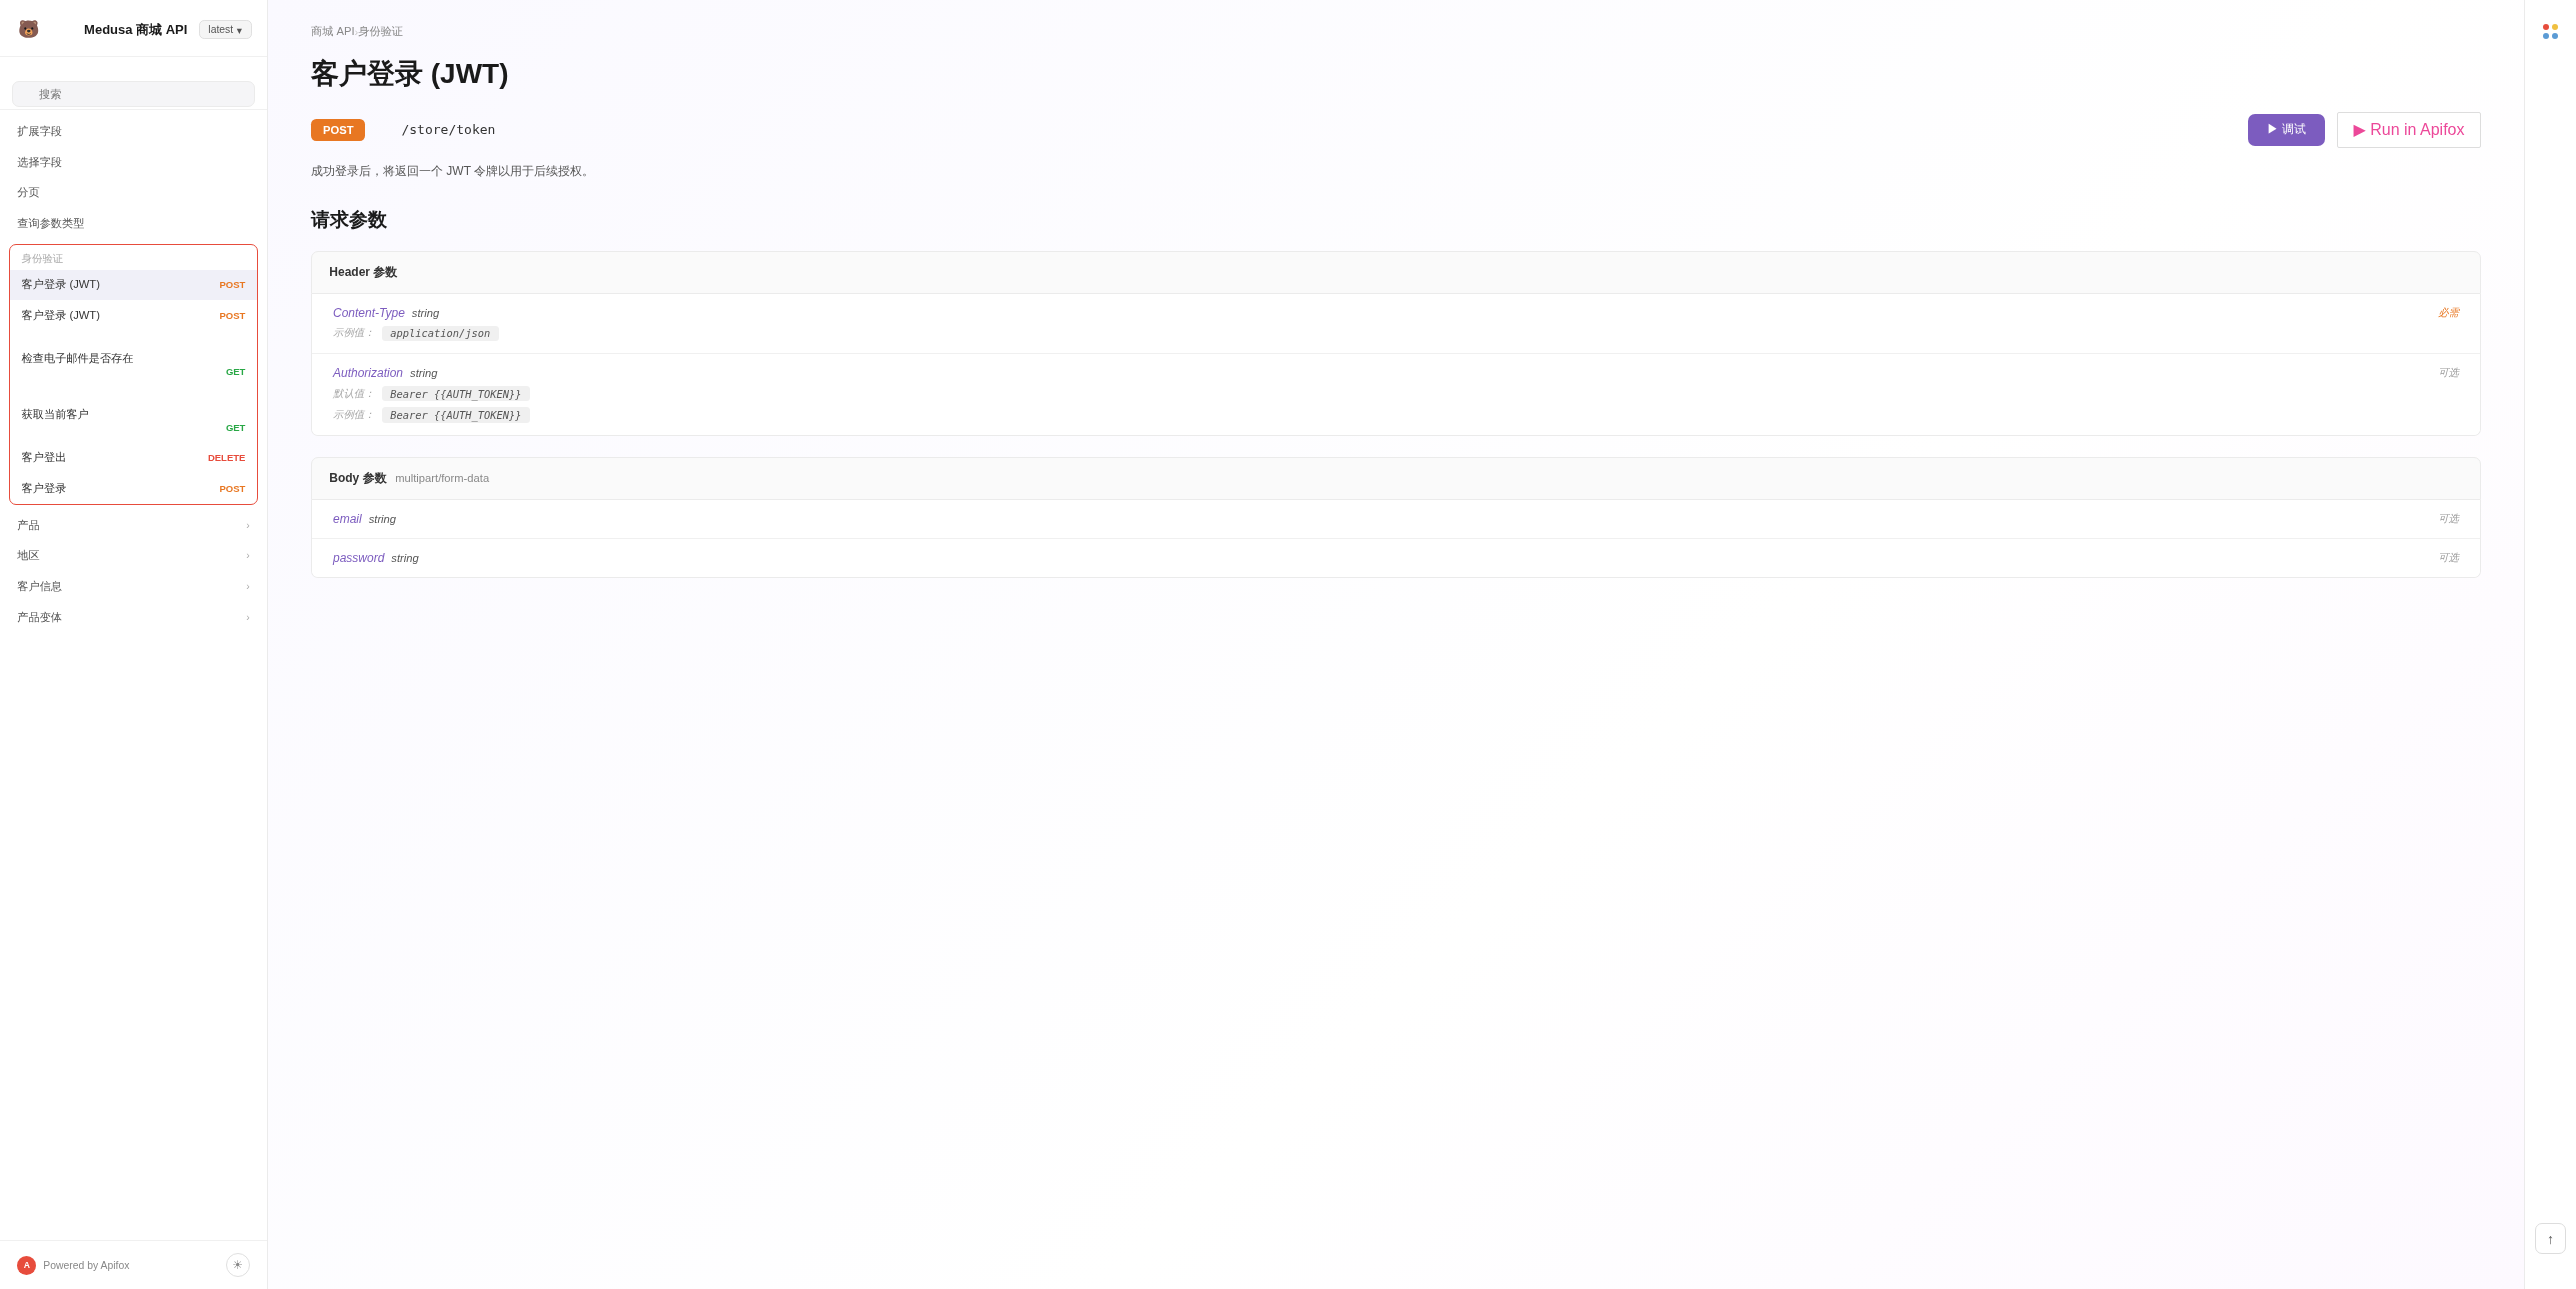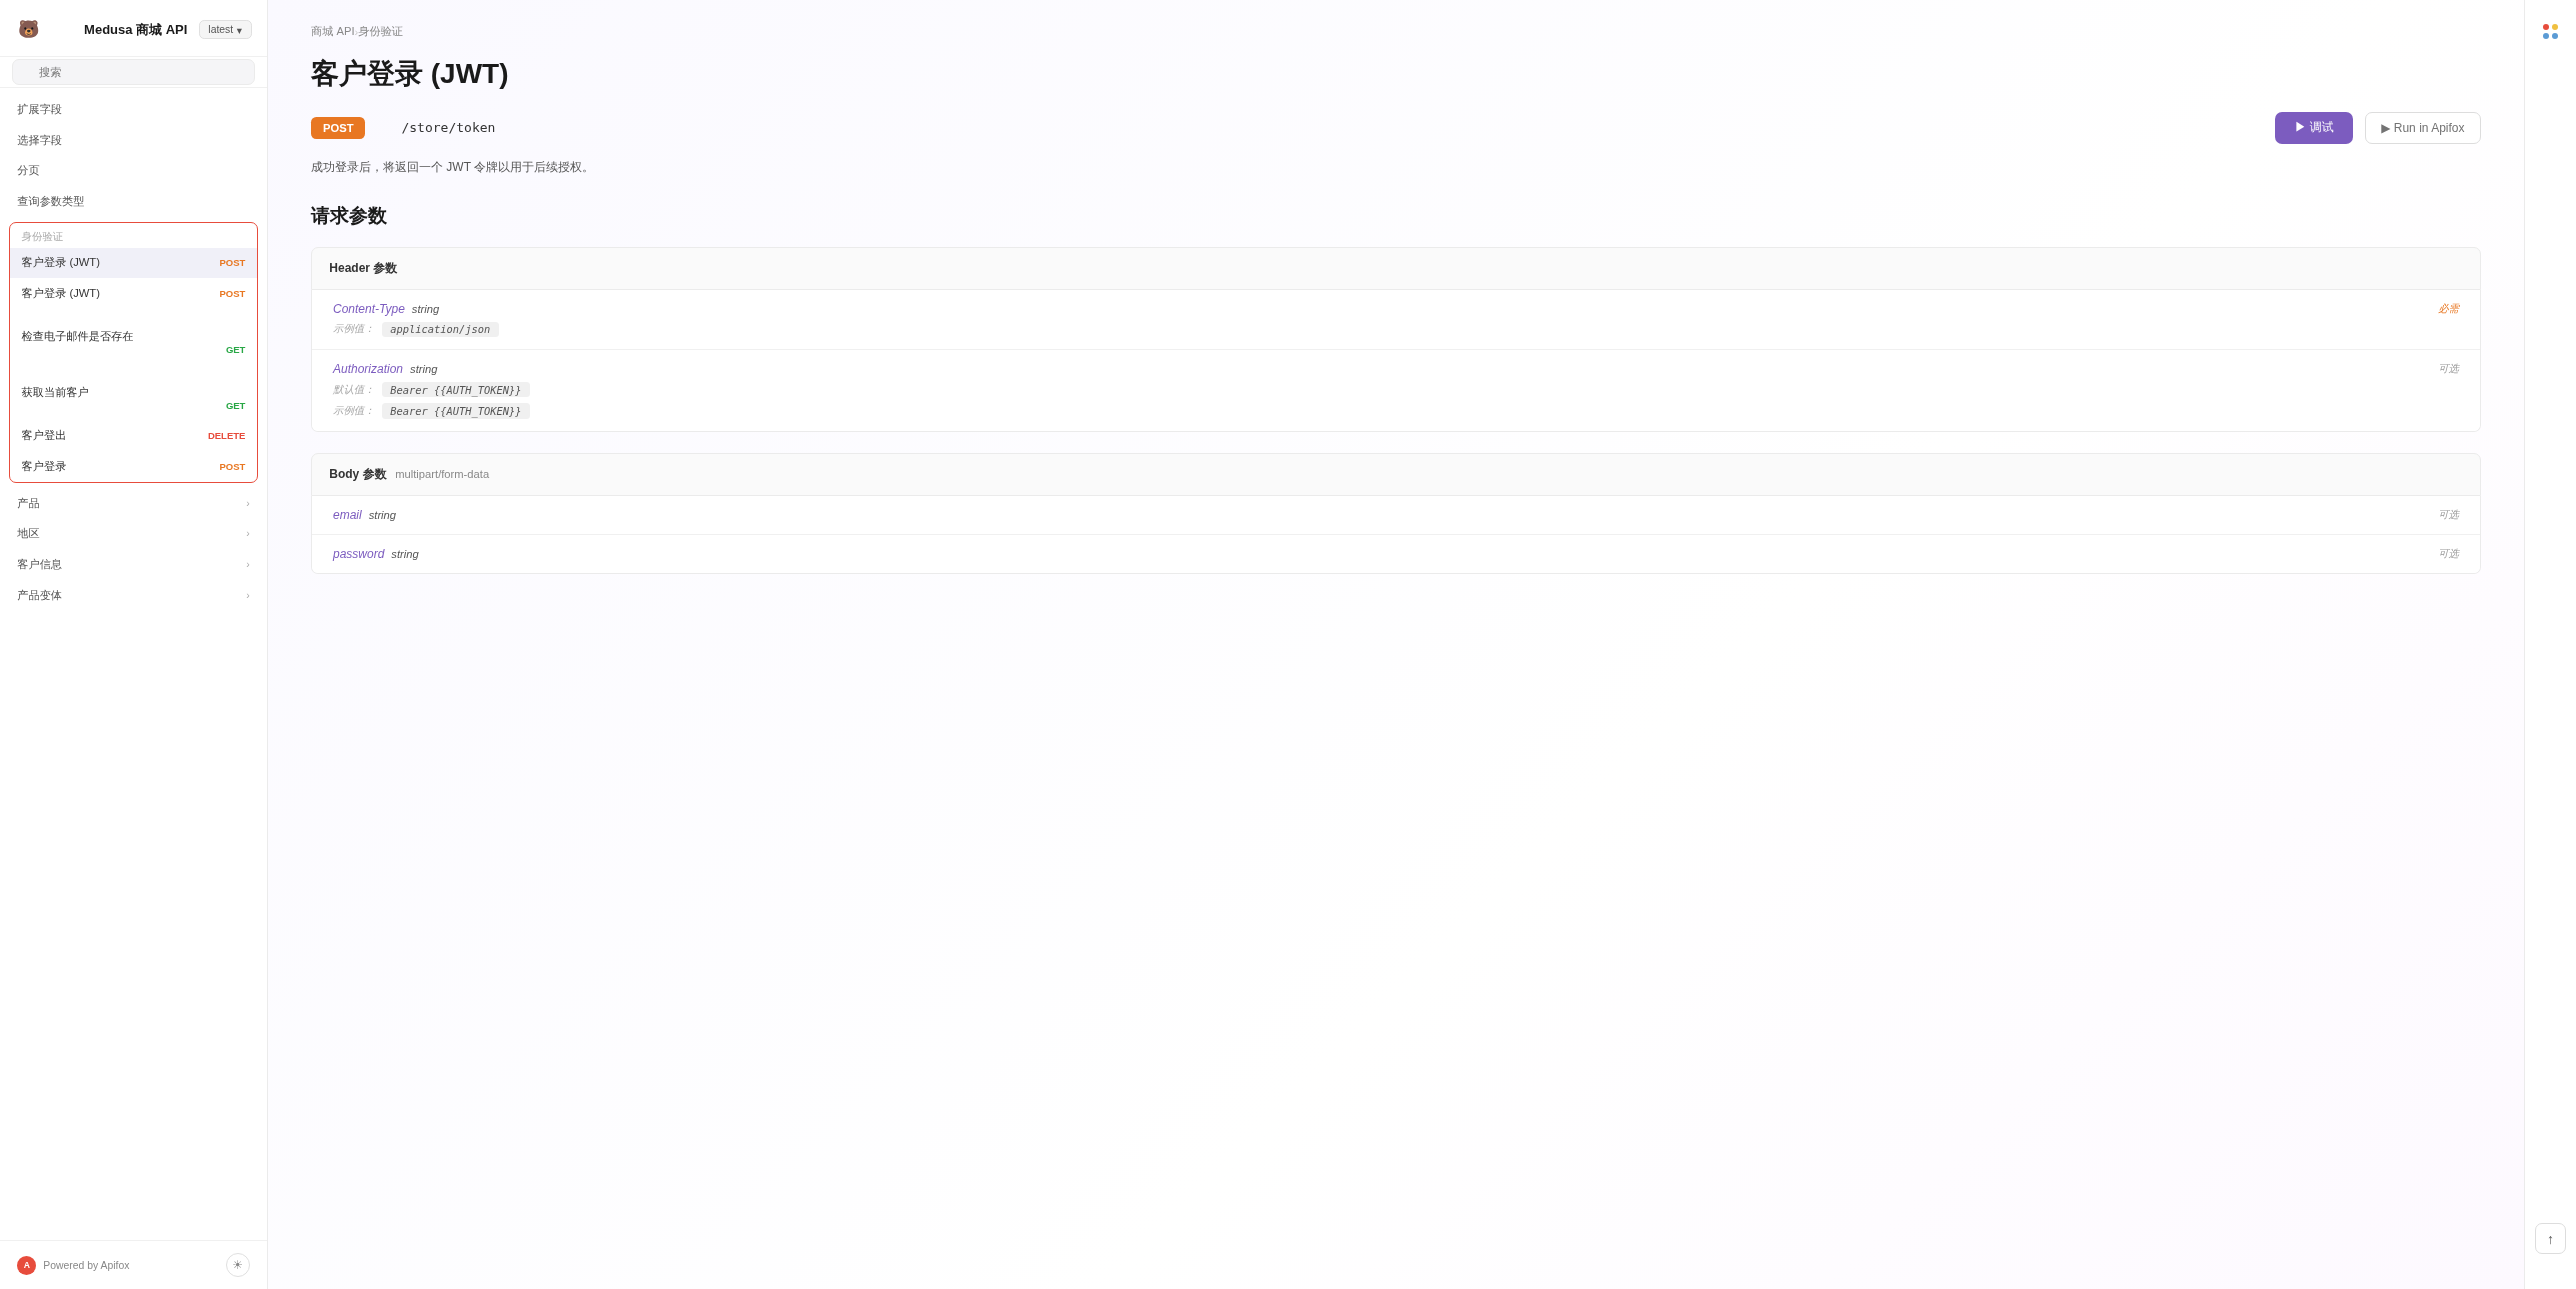--- a/index.html
+++ b/index.html
@@ -58,20 +58,21 @@
       color: #555;
       display: flex;
       align-items: center;
       gap: 3.5px;
       cursor: pointer;
     }
 
     .search-box {
       padding: 2px 12px;
       border-bottom: 0.9px solid #f0f0f0;
+      margin-top: 22px;
     }
 
     .search-input {
       width: 100%;
       background: #f5f5f7;
       border: 0.9px solid #ebebeb;
       border-radius: 7px;
       padding: 6px 10.4px 6px 26px;
       font-size: 11.2px;
       color: #999;
@@ -253,25 +254,25 @@
       padding: 7.8px 19px;
       font-size: 12px;
       cursor: pointer;
       display: flex;
       align-items: center;
       gap: 5.2px;
     }
 
     .btn-apifox {
       background: white;
-      color: #737373;
+      color: #ec4899;
       border: 0.9px solid #ddd;
-      border-radius: 7px;
+      border-radius: 2px;
       padding: 7.8px 15.5px;
-      font-size: 12px;
+      font-size: 16px;
       cursor: pointer;
       display: flex;
       align-items: center;
       gap: 5.2px;
     }
 
     .description-text {
       font-size: 12px;
       color: #555;
       margin-bottom: 26px;

